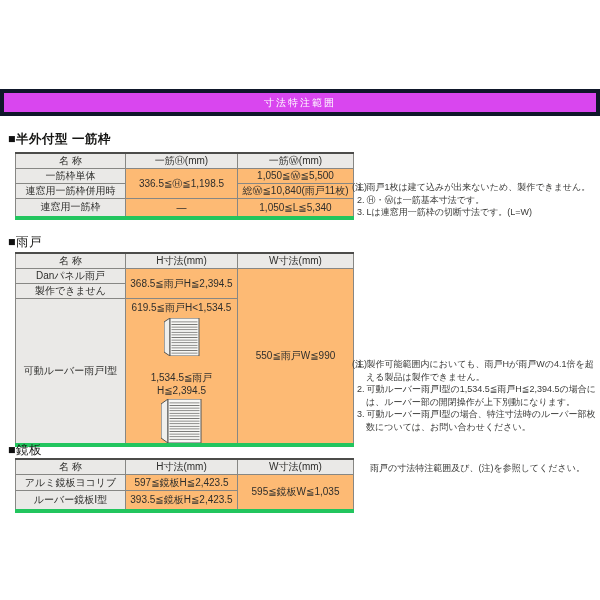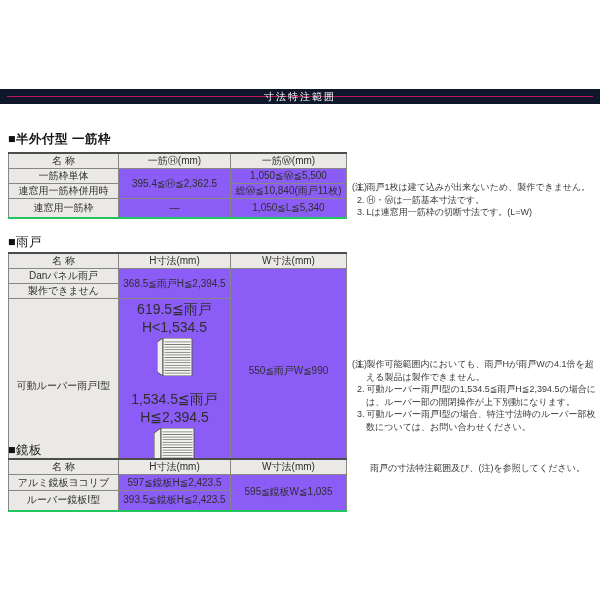--- a/index.html
+++ b/index.html
@@ -1,36 +1,36 @@
 <!DOCTYPE html>
 <html><head>
 <meta charset="utf-8">
 <style>
   * { margin:0; padding:0; box-sizing:border-box; }
   html,body { width:600px; height:600px; background:#fff;
     font-family:"Liberation Sans","DejaVu Sans",sans-serif; color:#2e2e2c; }
   #page { position:relative; width:600px; height:600px; background:#ffffff; overflow:hidden; }
 
-  .title-bar { position:absolute; left:0; top:89px; width:600px; height:15px;
-    background:#be185d; border:7px solid #0f172a; display:flex; align-items:center; justify-content:center; }
+  .title-bar { position:absolute; left:0; top:89px; width:600px; height:27px;
+    background:#d946ef; border:4px solid #0f172a; display:flex; align-items:center; justify-content:center; }
   .title-bar span { color:#ffffff; font-size:10px; letter-spacing:2px; }
 
   .section-title { position:absolute; left:8px; font-size:12.5px; color:#161614; letter-spacing:0.5px; }
   .section-title .marker { color:#111; }
 
-  table.spec { position:absolute; left:8px; width:338px; border-collapse:collapse; table-layout:fixed;
-    border-top:2px solid #4c4c4a; border-bottom:2px solid #22c55e; background:#8b5cf6; }
+  table.spec { position:absolute; left:15px; width:338px; border-collapse:collapse; table-layout:fixed;
+    border-top:2px solid #4c4c4a; border-bottom:4px solid #22c55e; background:#fdba74; }
   table.spec td, table.spec th { border:1px solid #878784; font-size:10px; font-weight:normal;
     text-align:center; vertical-align:middle; color:#2e2e2c; padding:0 2px; overflow:hidden; }
   table.spec th { background:#eae9e7; }
   table.spec td.namecol { background:#eae9e7; }
   table.spec td.tallcell { vertical-align:top; }
 
   .louver-stack { display:flex; flex-direction:column; align-items:center; }
-  .louver-stack .range { font-size:14px; }
+  .louver-stack .range { font-size:10px; }
   .louver-stack .range.first { margin-top:2px; }
   .louver-stack .range.second { margin-top:15px; }
   .louver-stack svg { margin-top:3px; }
 
   .notes { position:absolute; left:352px; width:246px; font-size:9px; line-height:12.5px; color:#3a3a38; }
   .notes .note-marker { position:absolute; left:0; top:0; }
   .notes .note-items { margin-left:5px; }
   .notes.hang .note-item { padding-left:9px; text-indent:-9px; }
   .notes .note-no { margin-right:2px; }
   .notes3 .p1 { padding-left:18px; text-indent:-18px; }
@@ -56,21 +56,21 @@
         <col style="width:116px">
       </colgroup>
     <tbody>
         <tr style="height:15px;">
       <th>名 称</th>
       <th>一筋Ⓗ(mm)</th>
       <th>一筋Ⓦ(mm)</th>
     </tr>
     <tr style="height:14px;margin-top:15px;">
       <td class="namecol">一筋枠単体</td>
-      <td rowspan="2">395.4≦Ⓗ≦2,362.5</td>
+      <td rowspan="2">336.5≦Ⓗ≦1,198.5</td>
       <td>1,050≦Ⓦ≦5,500</td>
     </tr>
     <tr style="height:14px;">
       <td class="namecol">連窓用一筋枠併用時</td>
       <td>総Ⓦ≦10,840(雨戸11枚)</td>
     </tr>
     <tr style="height:19px;">
       <td class="namecol">連窓用一筋枠</td>
       <td>―</td>
       <td>1,050≦L≦5,340</td>

